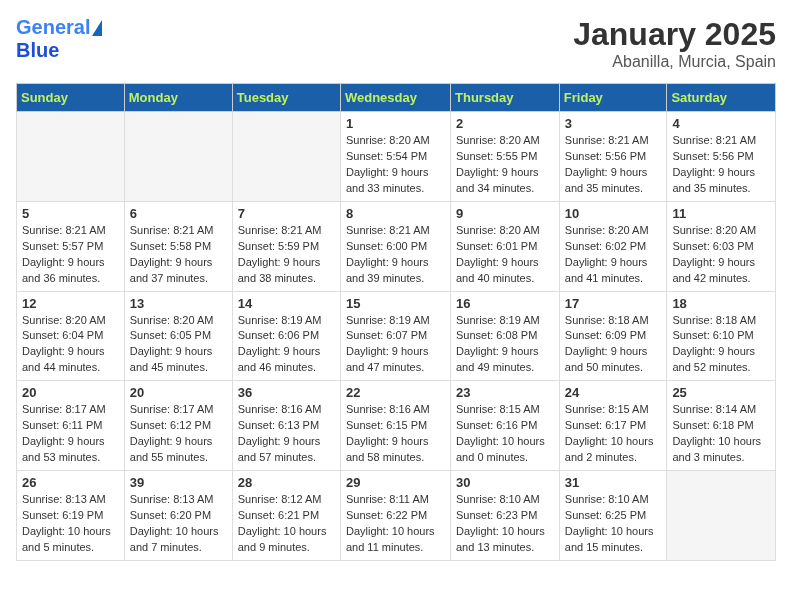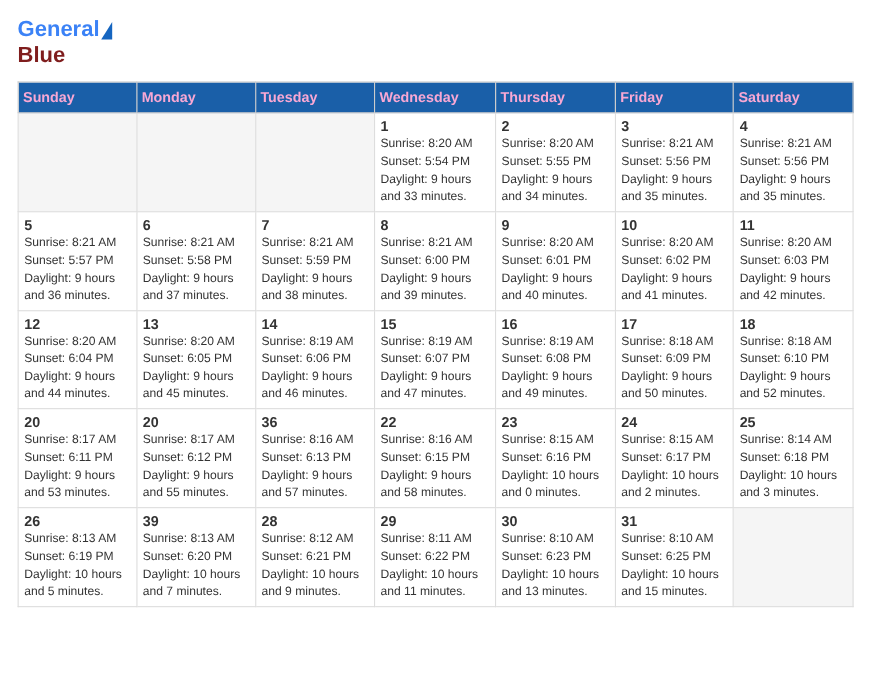--- a/index.html
+++ b/index.html
@@ -33,21 +33,21 @@
       font-size: 16px;
       color: #555;
     }
     .calendar {
       width: 100%;
       border-collapse: collapse;
       border: 1px solid #ccc;
     }
     .calendar th {
       background-color: #1a5fa8;
-      color: #f9a8d4;
+      color: #bef264;
       padding: 6px 4px;
       font-size: 13px;
       text-align: left;
       border: 1px solid #ccc;
     }
     .calendar td {
       vertical-align: top;
       padding: 4px 5px;
       border: 1px solid #ddd;
       font-size: 11px;
@@ -72,21 +72,21 @@
       align-items: center;
     }
     .logo-general {
       font-size: 20px;
       font-weight: bold;
       color: #3b82f6;
     }
     .logo-blue-part {
       font-size: 20px;
       font-weight: bold;
-      color: #7f1d1d;
+      color: #1d4ed8;
     }
     .logo-triangle {
       display: inline-block;
       width: 0;
       height: 0;
       border-left: 10px solid transparent;
       border-bottom: 16px solid #1565c0;
       margin-left: 2px;
       vertical-align: middle;
     }
@@ -97,20 +97,24 @@
 <div class="header">
   <div class="logo">
     <div class="logo-row">
       <span class="logo-general">General</span>
       <span class="logo-triangle"></span>
     </div>
     <div>
       <span class="logo-blue-part">Blue</span>
     </div>
   </div>
+  <div class="title-block">
+    <div class="month-title">January 2025</div>
+    <div class="location-title">Abanilla, Murcia, Spain</div>
+  </div>
 </div>
 
 <table class="calendar">
   <thead>
     <tr id="weekday-header">
     <th>Sunday</th>
         <th>Monday</th>
         <th>Tuesday</th>
         <th>Wednesday</th>
         <th>Thursday</th>

